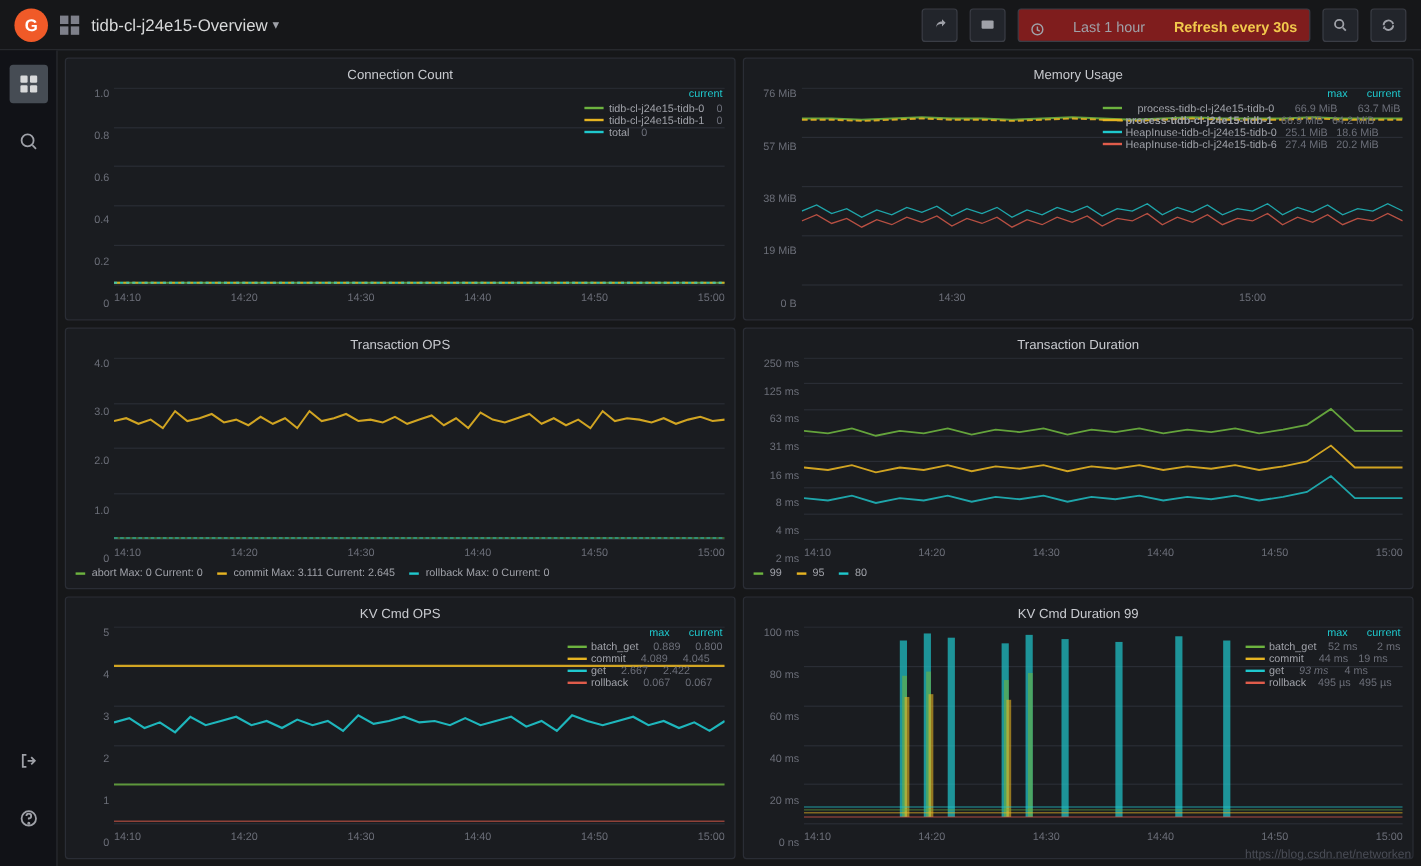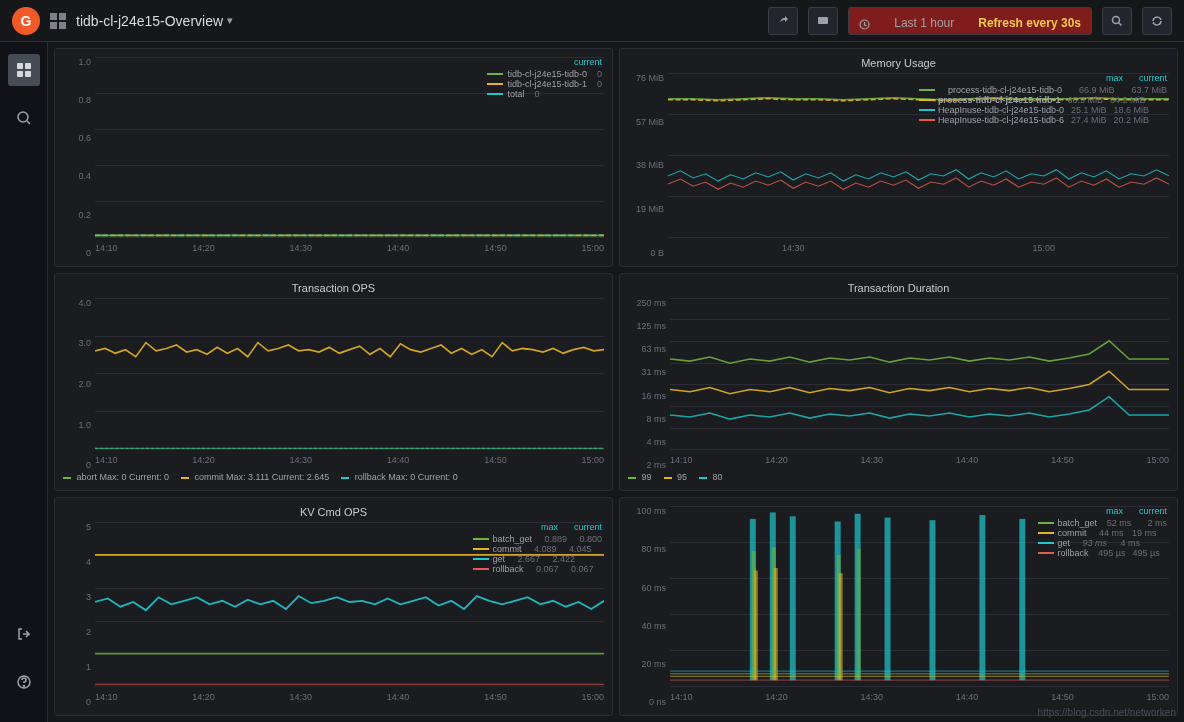--- a/index.html
+++ b/index.html
@@ -291,20 +291,21 @@
             <path d="M6 6c0-1.1.9-2 2-2s2 .9 2 2-.9 2-2 2v1"></path>
             <circle cx="8" cy="12" r=".5" fill="#9fa1a8"></circle>
           </svg>
       </div>
     </div>
   </div>
 
   <div class="main">
 
     <div class="chart-panel">
+      <div class="chart-title">Connection Count</div>
       <div class="chart-area">
         <div class="chart-y-axis">
           <span>1.0</span>
           <span>0.8</span>
           <span>0.6</span>
           <span>0.4</span>
           <span>0.2</span>
           <span>0</span>
         </div>
         <div class="chart-content">
@@ -596,20 +597,21 @@
               <span style="color:#9fa1a8;">rollback</span>
               <span style="color:#6b6e78;margin-left:4px;min-width:28px;text-align:right;">0.067</span>
               <span style="color:#6b6e78;margin-left:4px;min-width:28px;text-align:right;">0.067</span>
             </div>
           </div>
         </div>
       </div>
     </div>
 
     <div class="chart-panel">
+      <div class="chart-title">KV Cmd Duration 99</div>
       <div class="chart-area">
         <div class="chart-y-axis" style="width:42px;">
           <span>100 ms</span>
           <span>80 ms</span>
           <span>60 ms</span>
           <span>40 ms</span>
           <span>20 ms</span>
           <span>0 ns</span>
         </div>
         <div class="chart-content">

